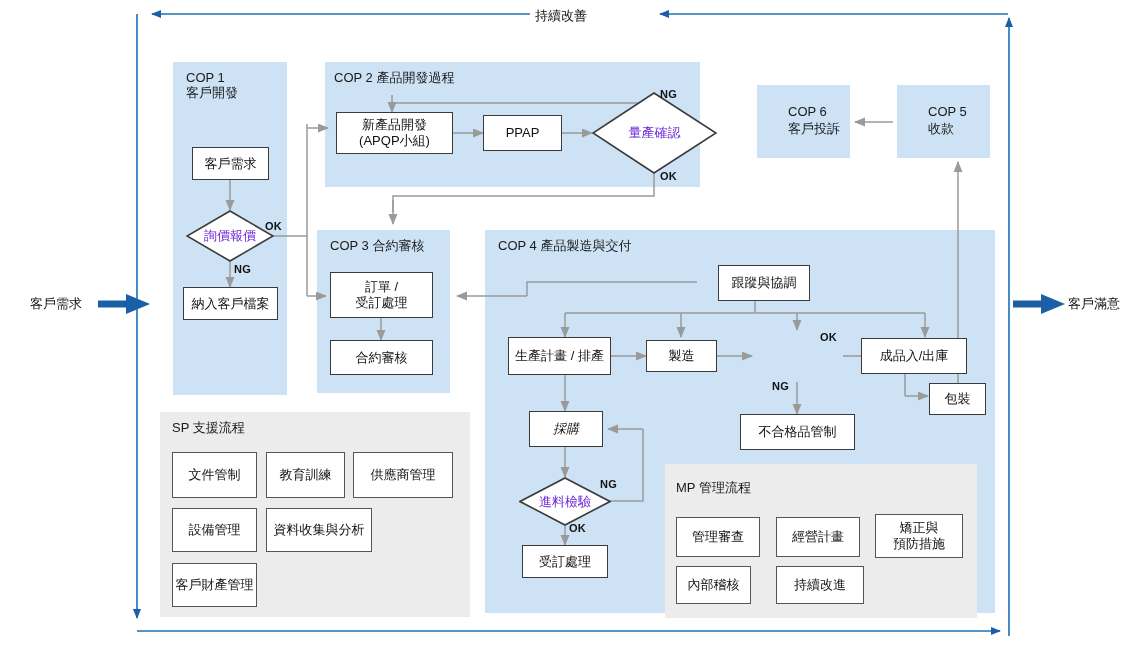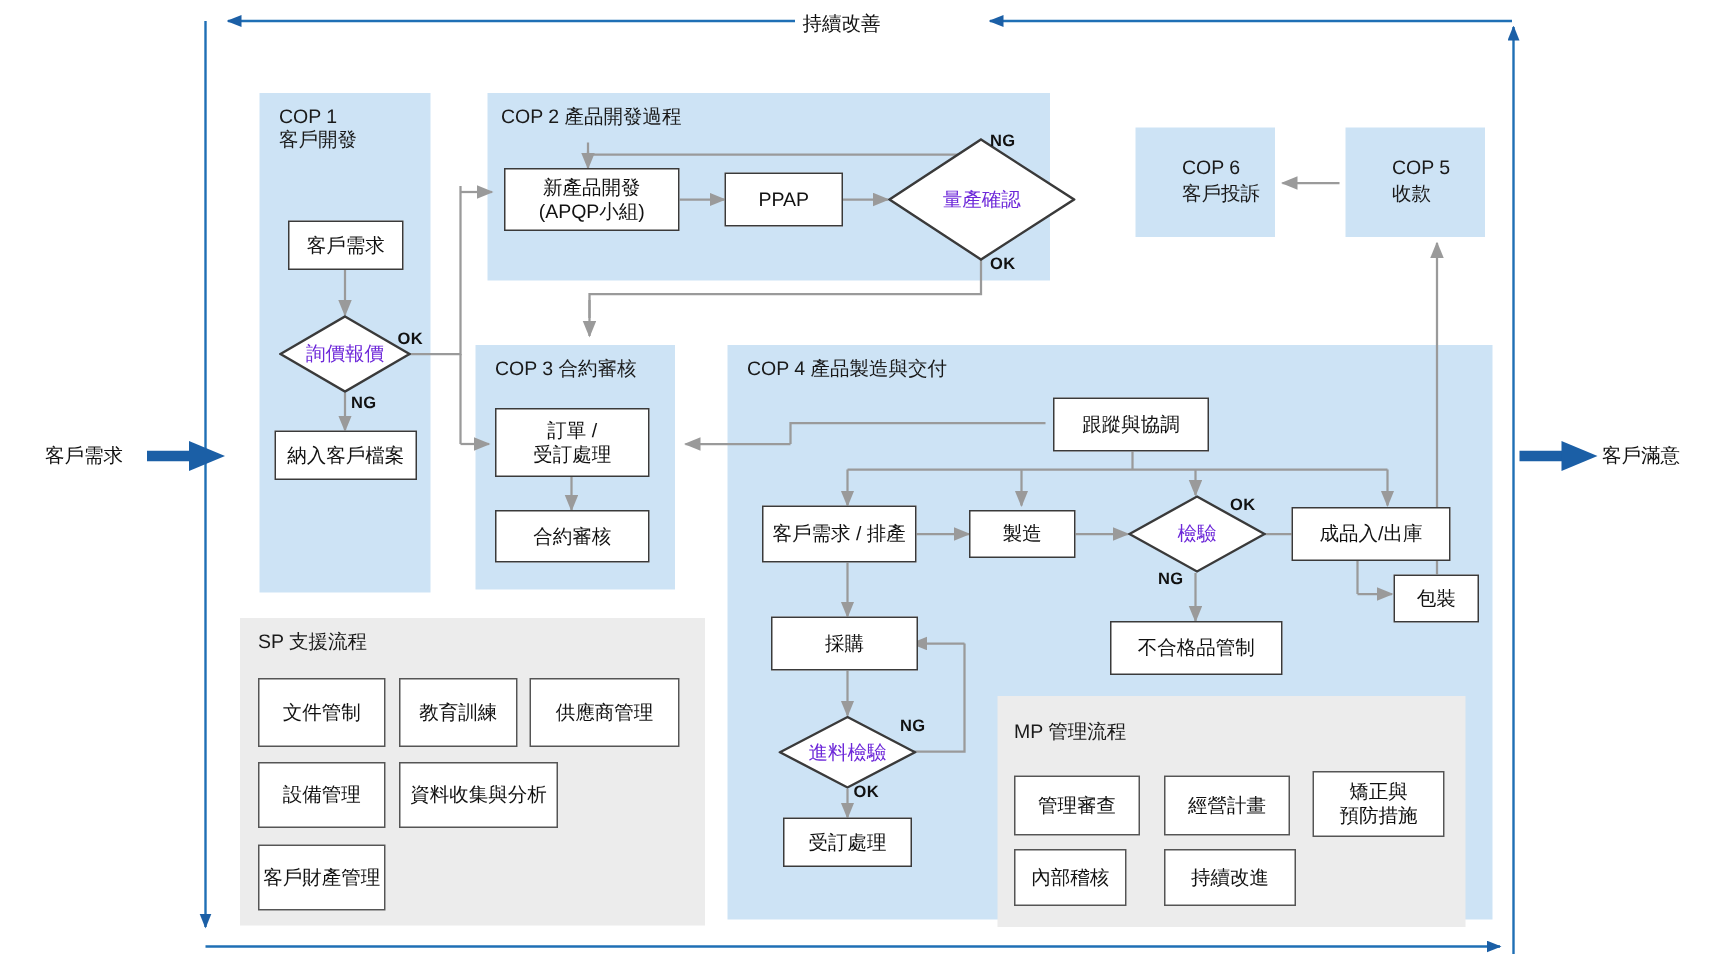--- a/index.html
+++ b/index.html
@@ -213,41 +213,35 @@
     <div class="diamond-label">量產確認</div>
   </div>
 
   <div class="flag" style="left:660px;top:88px;">NG</div>
   <div class="flag" style="left:660px;top:170px;">OK</div>
 
   <div class="node" style="left:330px;top:272px;width:103px;height:46px;">訂單 /
 受訂處理</div>
   <div class="node" style="left:330px;top:340px;width:103px;height:35px;">合約審核</div>
 
-  <div class="node" style="left:702px;top:265px;width:104px;height:36px;text-align:center;">跟蹤與協調</div>
-
-  <div class="node" style="left:508px;top:337px;width:103px;height:38px;">客戶需求 / 排產</div>
+  <div class="node" style="left:718px;top:265px;width:92px;height:36px;text-align:center;">跟蹤與協調</div>
+
+  <div class="node" style="left:508px;top:337px;width:103px;height:38px;">生產計畫 / 排產</div>
   <div class="node" style="left:646px;top:340px;width:71px;height:32px;">製造</div>
 
-  <div class="diamond-wrap" style="left:752px;top:330px;width:92px;height:52px;">
-    <svg width="92" height="52">
-        <polygon points="46,1 91,26 46,51 1,26" fill="#ffffff" stroke="#3a3a3a" stroke-width="1.6"></polygon>
-      </svg>
-    <div class="diamond-label">檢驗</div>
-  </div>
 
   <div class="flag" style="left:820px;top:331px;">OK</div>
   <div class="flag" style="left:772px;top:380px;">NG</div>
 
   <div class="node" style="left:861px;top:338px;width:106px;height:36px;">成品入/出庫</div>
   <div class="node" style="left:929px;top:383px;width:57px;height:32px;">包裝</div>
 
   <div class="node" style="left:740px;top:414px;width:115px;height:36px;">不合格品管制</div>
 
-  <div class="node" style="left:514px;top:411px;width:98px;height:36px;">採購</div>
+  <div class="node" style="left:529px;top:411px;width:74px;height:36px;font-style:italic;">採購</div>
 
   <div class="diamond-wrap" style="left:519px;top:477px;width:92px;height:49px;">
     <svg width="92" height="49">
         <polygon points="46,1 91,24.5 46,48 1,24.5" fill="#ffffff" stroke="#3a3a3a" stroke-width="1.6"></polygon>
       </svg>
     <div class="diamond-label">進料檢驗</div>
   </div>
 
   <div class="flag" style="left:600px;top:478px;">NG</div>
   <div class="flag" style="left:569px;top:522px;">OK</div>

